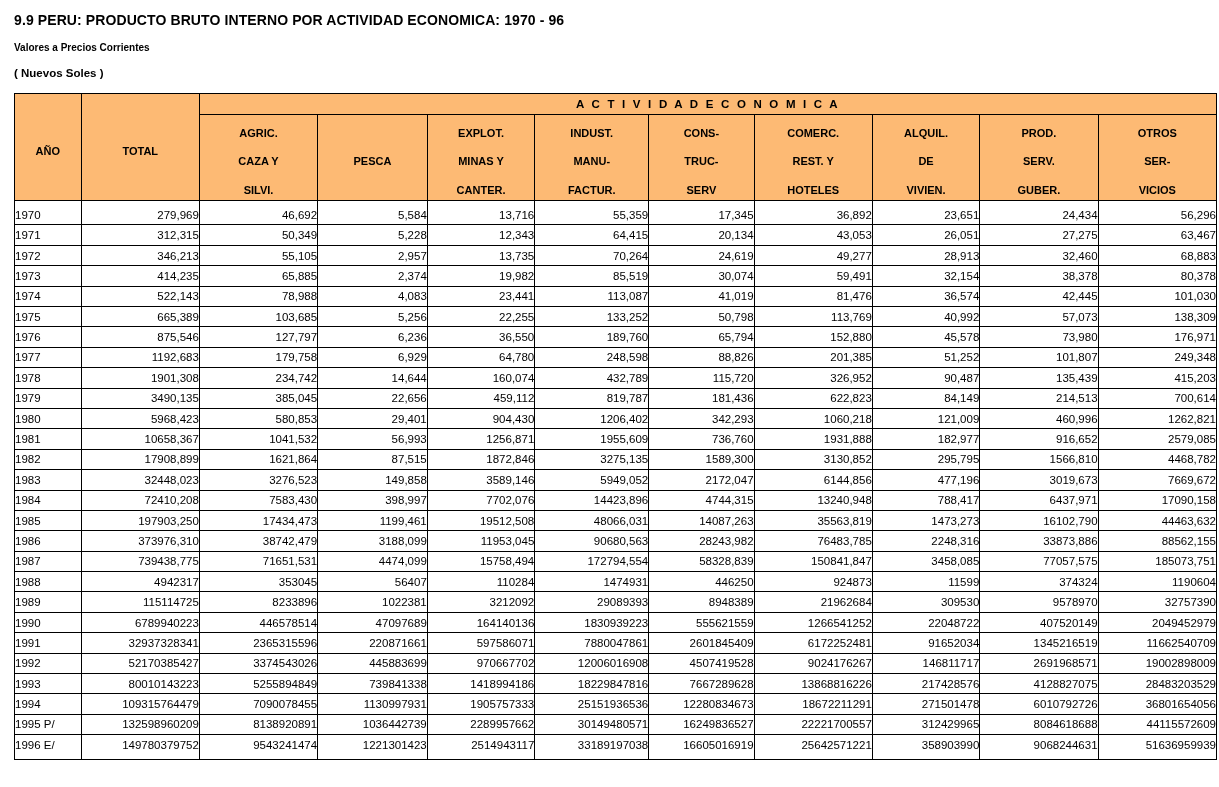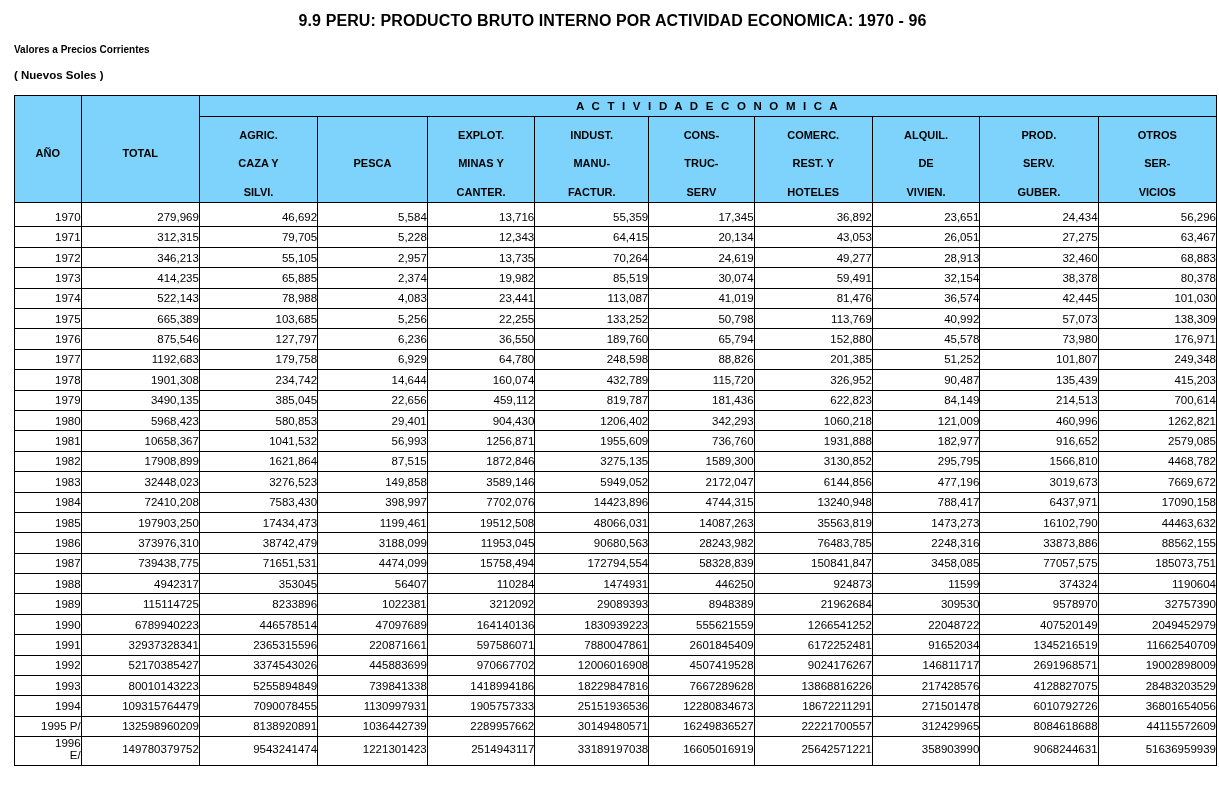--- a/index.html
+++ b/index.html
@@ -16,25 +16,24 @@
   }
   .page {
     position: relative;
     width: 1219px;
     height: 787px;
     box-sizing: border-box;
     padding: 8px 8px 0 8px;
   }
   .title-block { margin-left: 6px; }
   .doc-title {
-    font-size: 16px;
+    font-size: 14px;
     font-weight: bold;
     letter-spacing: 0.1px;
     margin: 4px 0 0 0;
-    text-align: center;
   }
   .doc-sub1 {
     font-size: 10px;
     font-weight: bold;
     margin: 14px 0 0 0;
   }
   .doc-sub2 {
     font-size: 11.5px;
     font-weight: bold;
     margin: 14px 0 0 0;
@@ -44,21 +43,21 @@
     margin-top: 14px;
     margin-left: 6px;
     width: 1203px;
     table-layout: fixed;
   }
   table.pbi td, table.pbi th {
     border: 1px solid #000000;
     padding: 0;
   }
   thead th {
-    background: #7dd3fc;
+    background: #fdba74;
     font-size: 11px;
     font-weight: bold;
     text-align: center;
     vertical-align: middle;
   }
   th.act-econ {
     font-size: 11.5px;
     letter-spacing: 2.2px;
     height: 20px;
   }
@@ -74,23 +73,23 @@
   tbody td {
     font-size: 11.5px;
     border-left: 1px solid #000000;
     border-right: 1px solid #000000;
     border-top: none;
     border-bottom: none;
     height: 19.4px;
     background: #ffffff;
   }
   tbody tr:first-child td { padding-top: 4px; }
-  tbody tr:last-child td { padding-bottom: 4px; padding-left: 32px; }
+  tbody tr:last-child td { padding-bottom: 4px; }
   td.year {
-    text-align: right;
+    text-align: left;
   }
   td.num {
     text-align: right;
     padding-right: 10px;
   }
   tbody tr:first-child td { border-top: 1px solid #000000; }
   tbody tr:last-child td { border-bottom: 1px solid #000000; }
   .source {
     margin-left: 6px;
     margin-top: 4px;
@@ -190,21 +189,21 @@
           <td class="num">55,359</td>
           <td class="num">17,345</td>
           <td class="num">36,892</td>
           <td class="num">23,651</td>
           <td class="num">24,434</td>
           <td class="num">56,296</td>
         </tr>
         <tr>
           <td class="year">1971</td>
           <td class="num">312,315</td>
-          <td class="num">79,705</td>
+          <td class="num">50,349</td>
           <td class="num">5,228</td>
           <td class="num">12,343</td>
           <td class="num">64,415</td>
           <td class="num">20,134</td>
           <td class="num">43,053</td>
           <td class="num">26,051</td>
           <td class="num">27,275</td>
           <td class="num">63,467</td>
         </tr>
         <tr>

